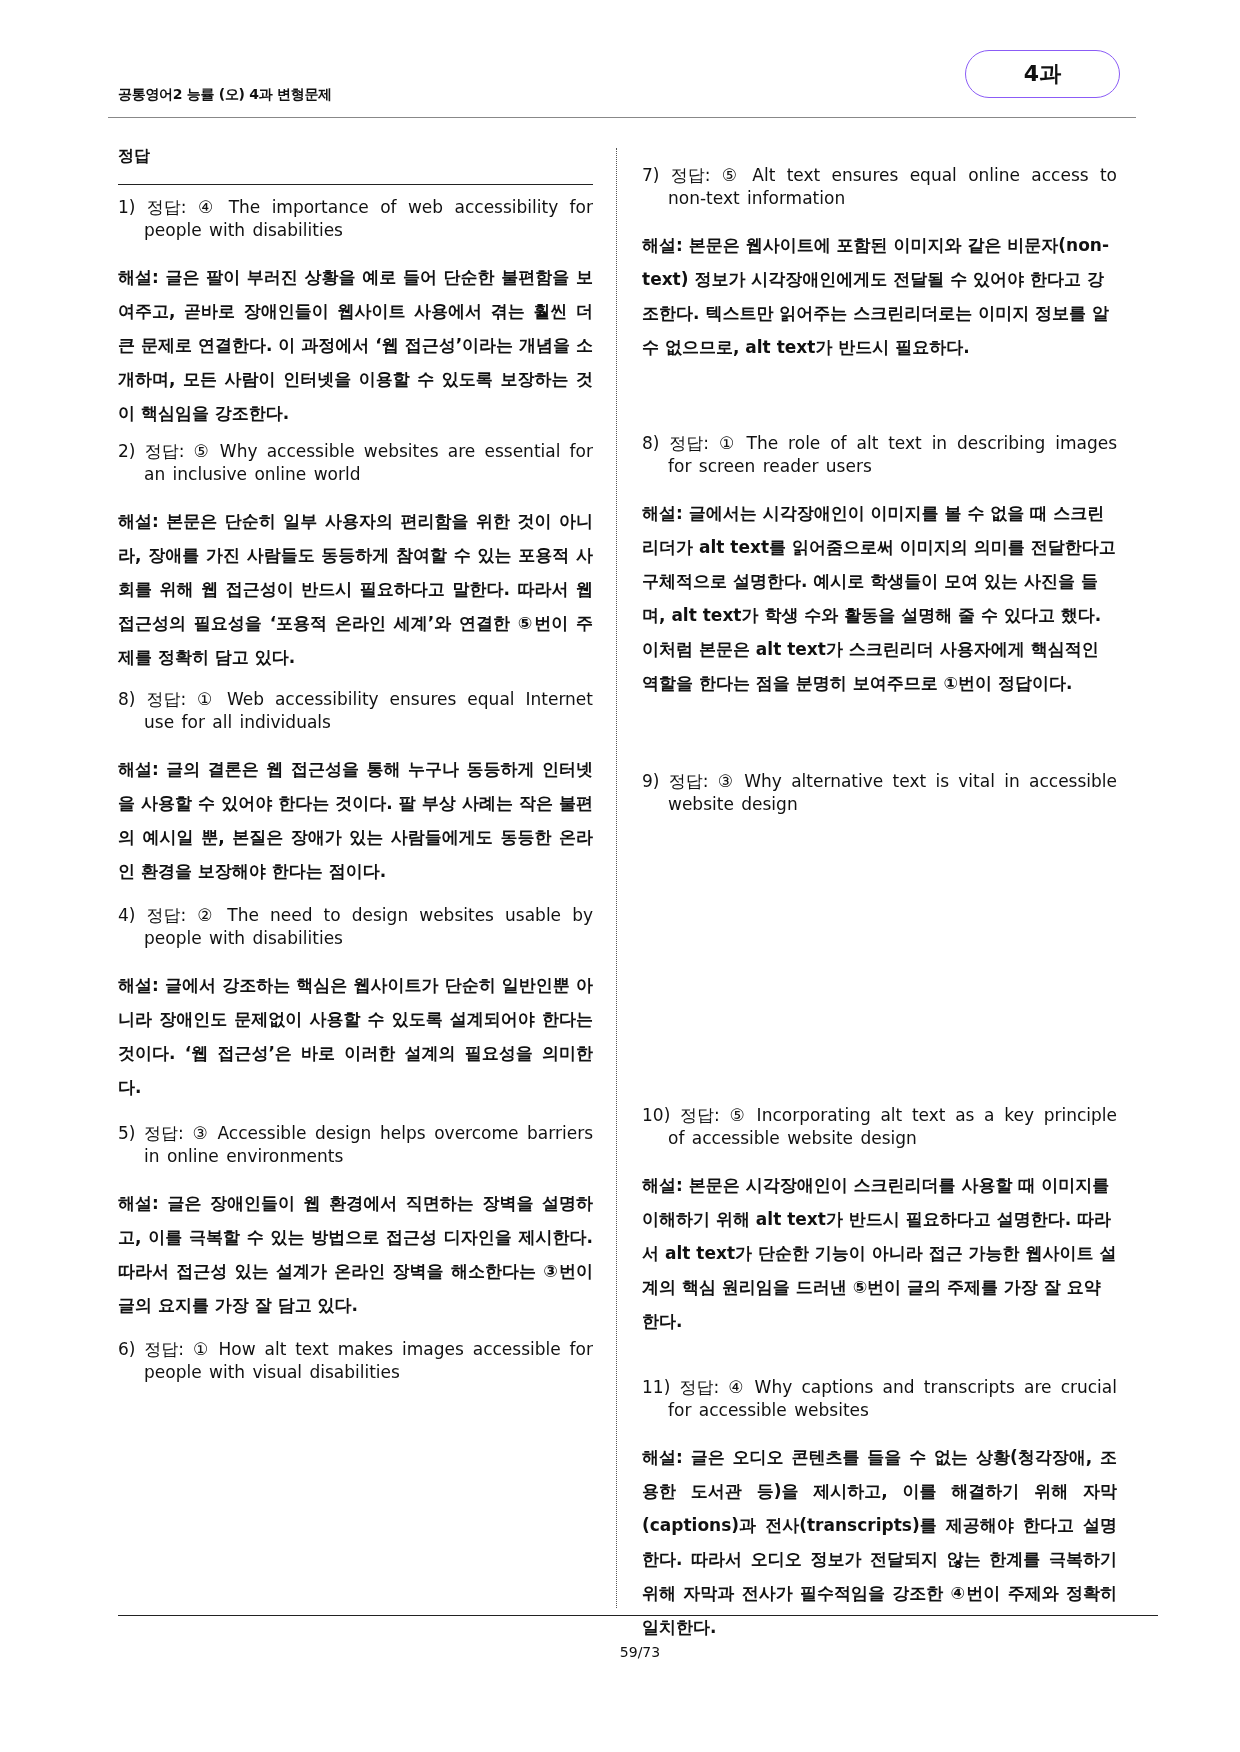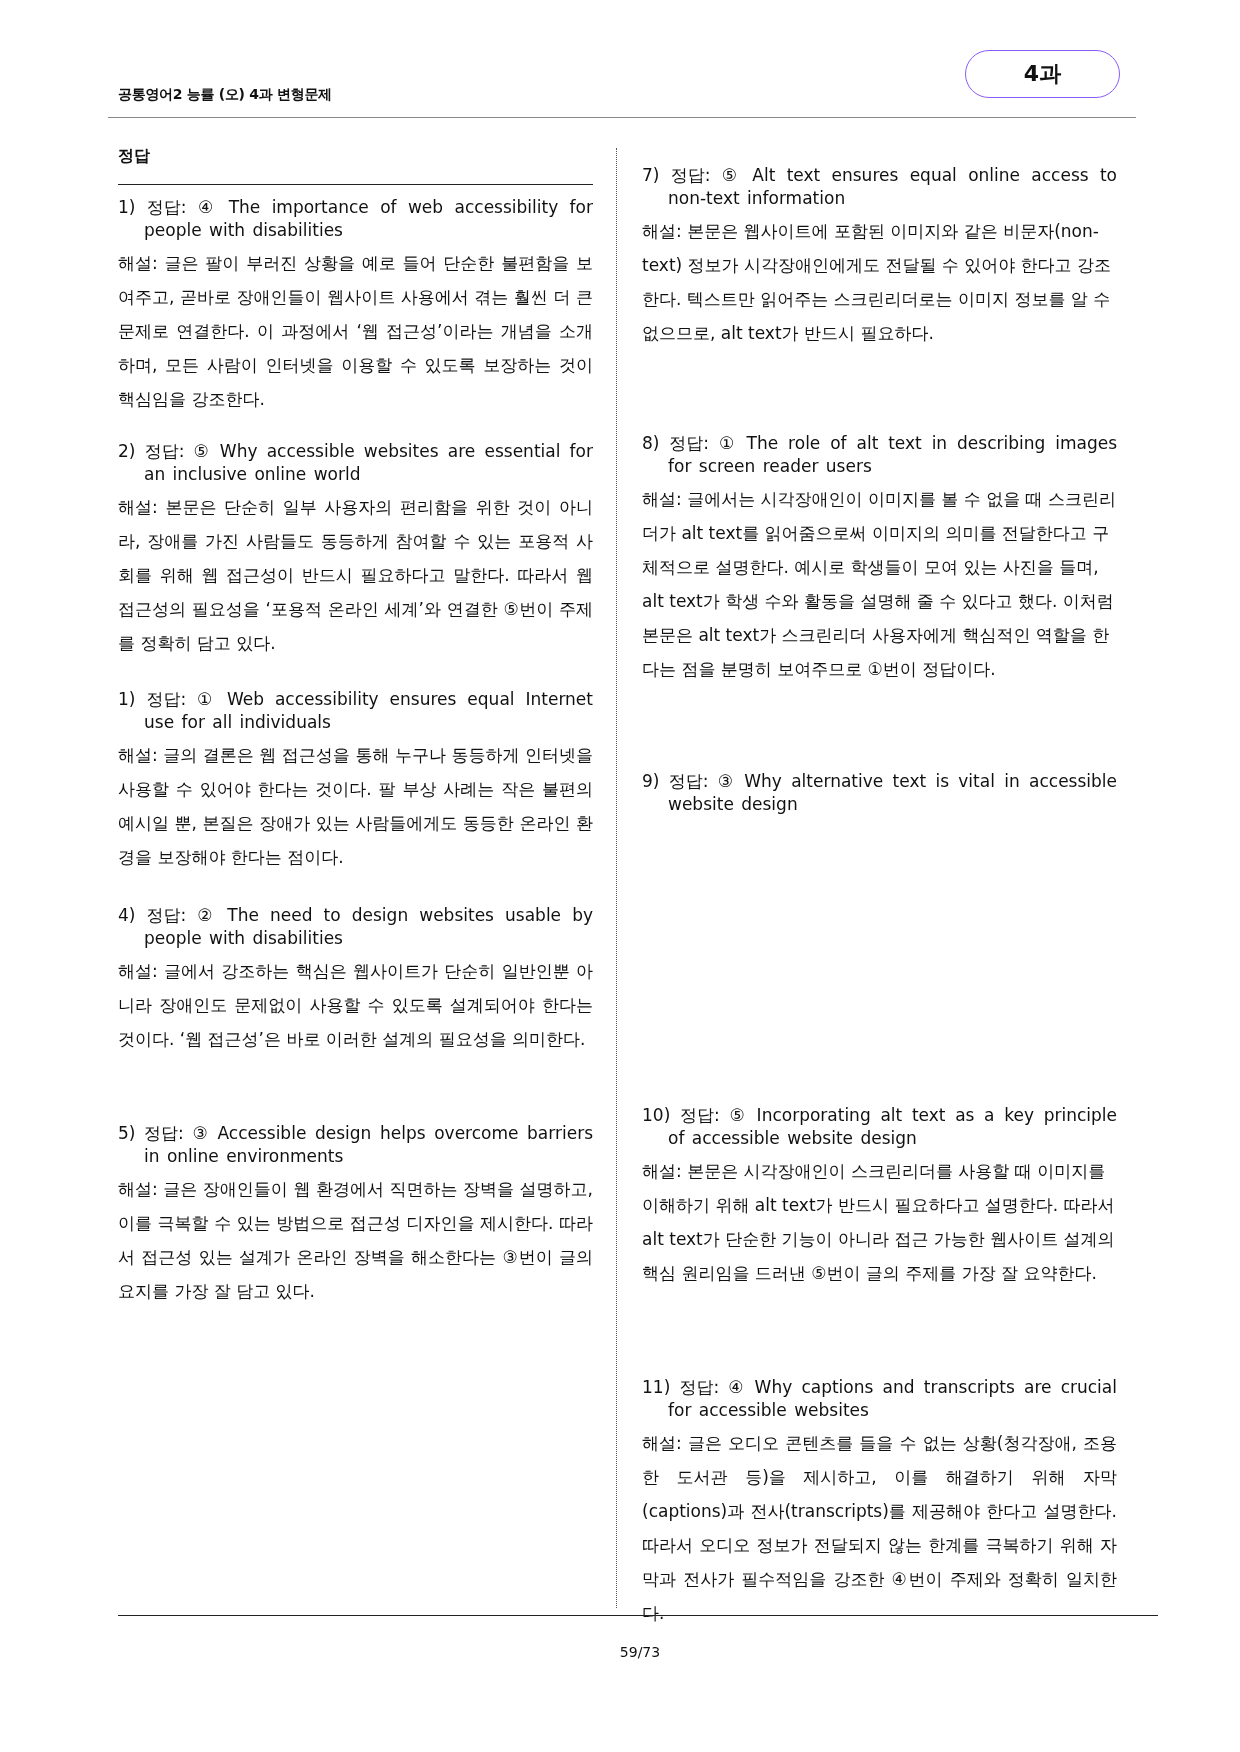--- a/index.html
+++ b/index.html
@@ -94,21 +94,22 @@
       line-height: 23px;
       text-align: justify;
       text-align-last: left;
       padding-left: 26px;
       text-indent: -26px;
       word-spacing: 2px;
     }
     .explanation {
       line-height: 34px;
       text-align: justify;
-      margin-top: 4px;
+      margin-top: 18px;
+      font-weight: bold;
     }
     .explanation.ragged {
       text-align: left;
     }
   </style>
 </head>
 <body>
 
 <div class="header-title">공통영어2 능률 (오) 4과 변형문제</div>
 <div class="lesson-pill">4과</div>
@@ -123,35 +124,36 @@
   <div class="answer-line">1) 정답: ④ The importance of web accessibility for people with disabilities</div>
   <div class="explanation">해설: 글은 팔이 부러진 상황을 예로 들어 단순한 불편함을 보여주고, 곧바로 장애인들이 웹사이트 사용에서 겪는 훨씬 더 큰 문제로 연결한다. 이 과정에서 ‘웹 접근성’이라는 개념을 소개하며, 모든 사람이 인터넷을 이용할 수 있도록 보장하는 것이 핵심임을 강조한다.</div>
 </div>
 
 <div class="item left" style="top:440px;">
   <div class="answer-line">2) 정답: ⑤ Why accessible websites are essential for an inclusive online world</div>
   <div class="explanation">해설: 본문은 단순히 일부 사용자의 편리함을 위한 것이 아니라, 장애를 가진 사람들도 동등하게 참여할 수 있는 포용적 사회를 위해 웹 접근성이 반드시 필요하다고 말한다. 따라서 웹 접근성의 필요성을 ‘포용적 온라인 세계’와 연결한 ⑤번이 주제를 정확히 담고 있다.</div>
 </div>
 
 <div class="item left" style="top:688px;">
-  <div class="answer-line">1) 정답: ① Web accessibility ensures equal Internet use for all individuals</div>
+  <div class="answer-line">8) 정답: ① Web accessibility ensures equal Internet use for all individuals</div>
   <div class="explanation">해설: 글의 결론은 웹 접근성을 통해 누구나 동등하게 인터넷을 사용할 수 있어야 한다는 것이다. 팔 부상 사례는 작은 불편의 예시일 뿐, 본질은 장애가 있는 사람들에게도 동등한 온라인 환경을 보장해야 한다는 점이다.</div>
 </div>
 
 <div class="item left" style="top:904px;">
   <div class="answer-line">4) 정답: ② The need to design websites usable by people with disabilities</div>
   <div class="explanation">해설: 글에서 강조하는 핵심은 웹사이트가 단순히 일반인뿐 아니라 장애인도 문제없이 사용할 수 있도록 설계되어야 한다는 것이다. ‘웹 접근성’은 바로 이러한 설계의 필요성을 의미한다.</div>
 </div>
 
 <div class="item left" style="top:1122px;">
   <div class="answer-line">5) 정답: ③ Accessible design helps overcome barriers in online environments</div>
   <div class="explanation">해설: 글은 장애인들이 웹 환경에서 직면하는 장벽을 설명하고, 이를 극복할 수 있는 방법으로 접근성 디자인을 제시한다. 따라서 접근성 있는 설계가 온라인 장벽을 해소한다는 ③번이 글의 요지를 가장 잘 담고 있다.</div>
 </div>
 
 <div class="item left" style="top:1338px;">
+  <div class="answer-line">6) 정답: ① How alt text makes images accessible for people with visual disabilities</div>
 </div>
 
 <div class="item right" style="top:164px;">
   <div class="answer-line">7) 정답: ⑤ Alt text ensures equal online access to non-text information</div>
   <div class="explanation ragged">해설: 본문은 웹사이트에 포함된 이미지와 같은 비문자(non-text) 정보가 시각장애인에게도 전달될 수 있어야 한다고 강조한다. 텍스트만 읽어주는 스크린리더로는 이미지 정보를 알 수 없으므로, alt text가 반드시 필요하다.</div>
 </div>
 
 <div class="item right" style="top:432px;">
   <div class="answer-line">8) 정답: ① The role of alt text in describing images for screen reader users</div>
   <div class="explanation ragged">해설: 글에서는 시각장애인이 이미지를 볼 수 없을 때 스크린리더가 alt text를 읽어줌으로써 이미지의 의미를 전달한다고 구체적으로 설명한다. 예시로 학생들이 모여 있는 사진을 들며, alt text가 학생 수와 활동을 설명해 줄 수 있다고 했다. 이처럼 본문은 alt text가 스크린리더 사용자에게 핵심적인 역할을 한다는 점을 분명히 보여주므로 ①번이 정답이다.</div>

